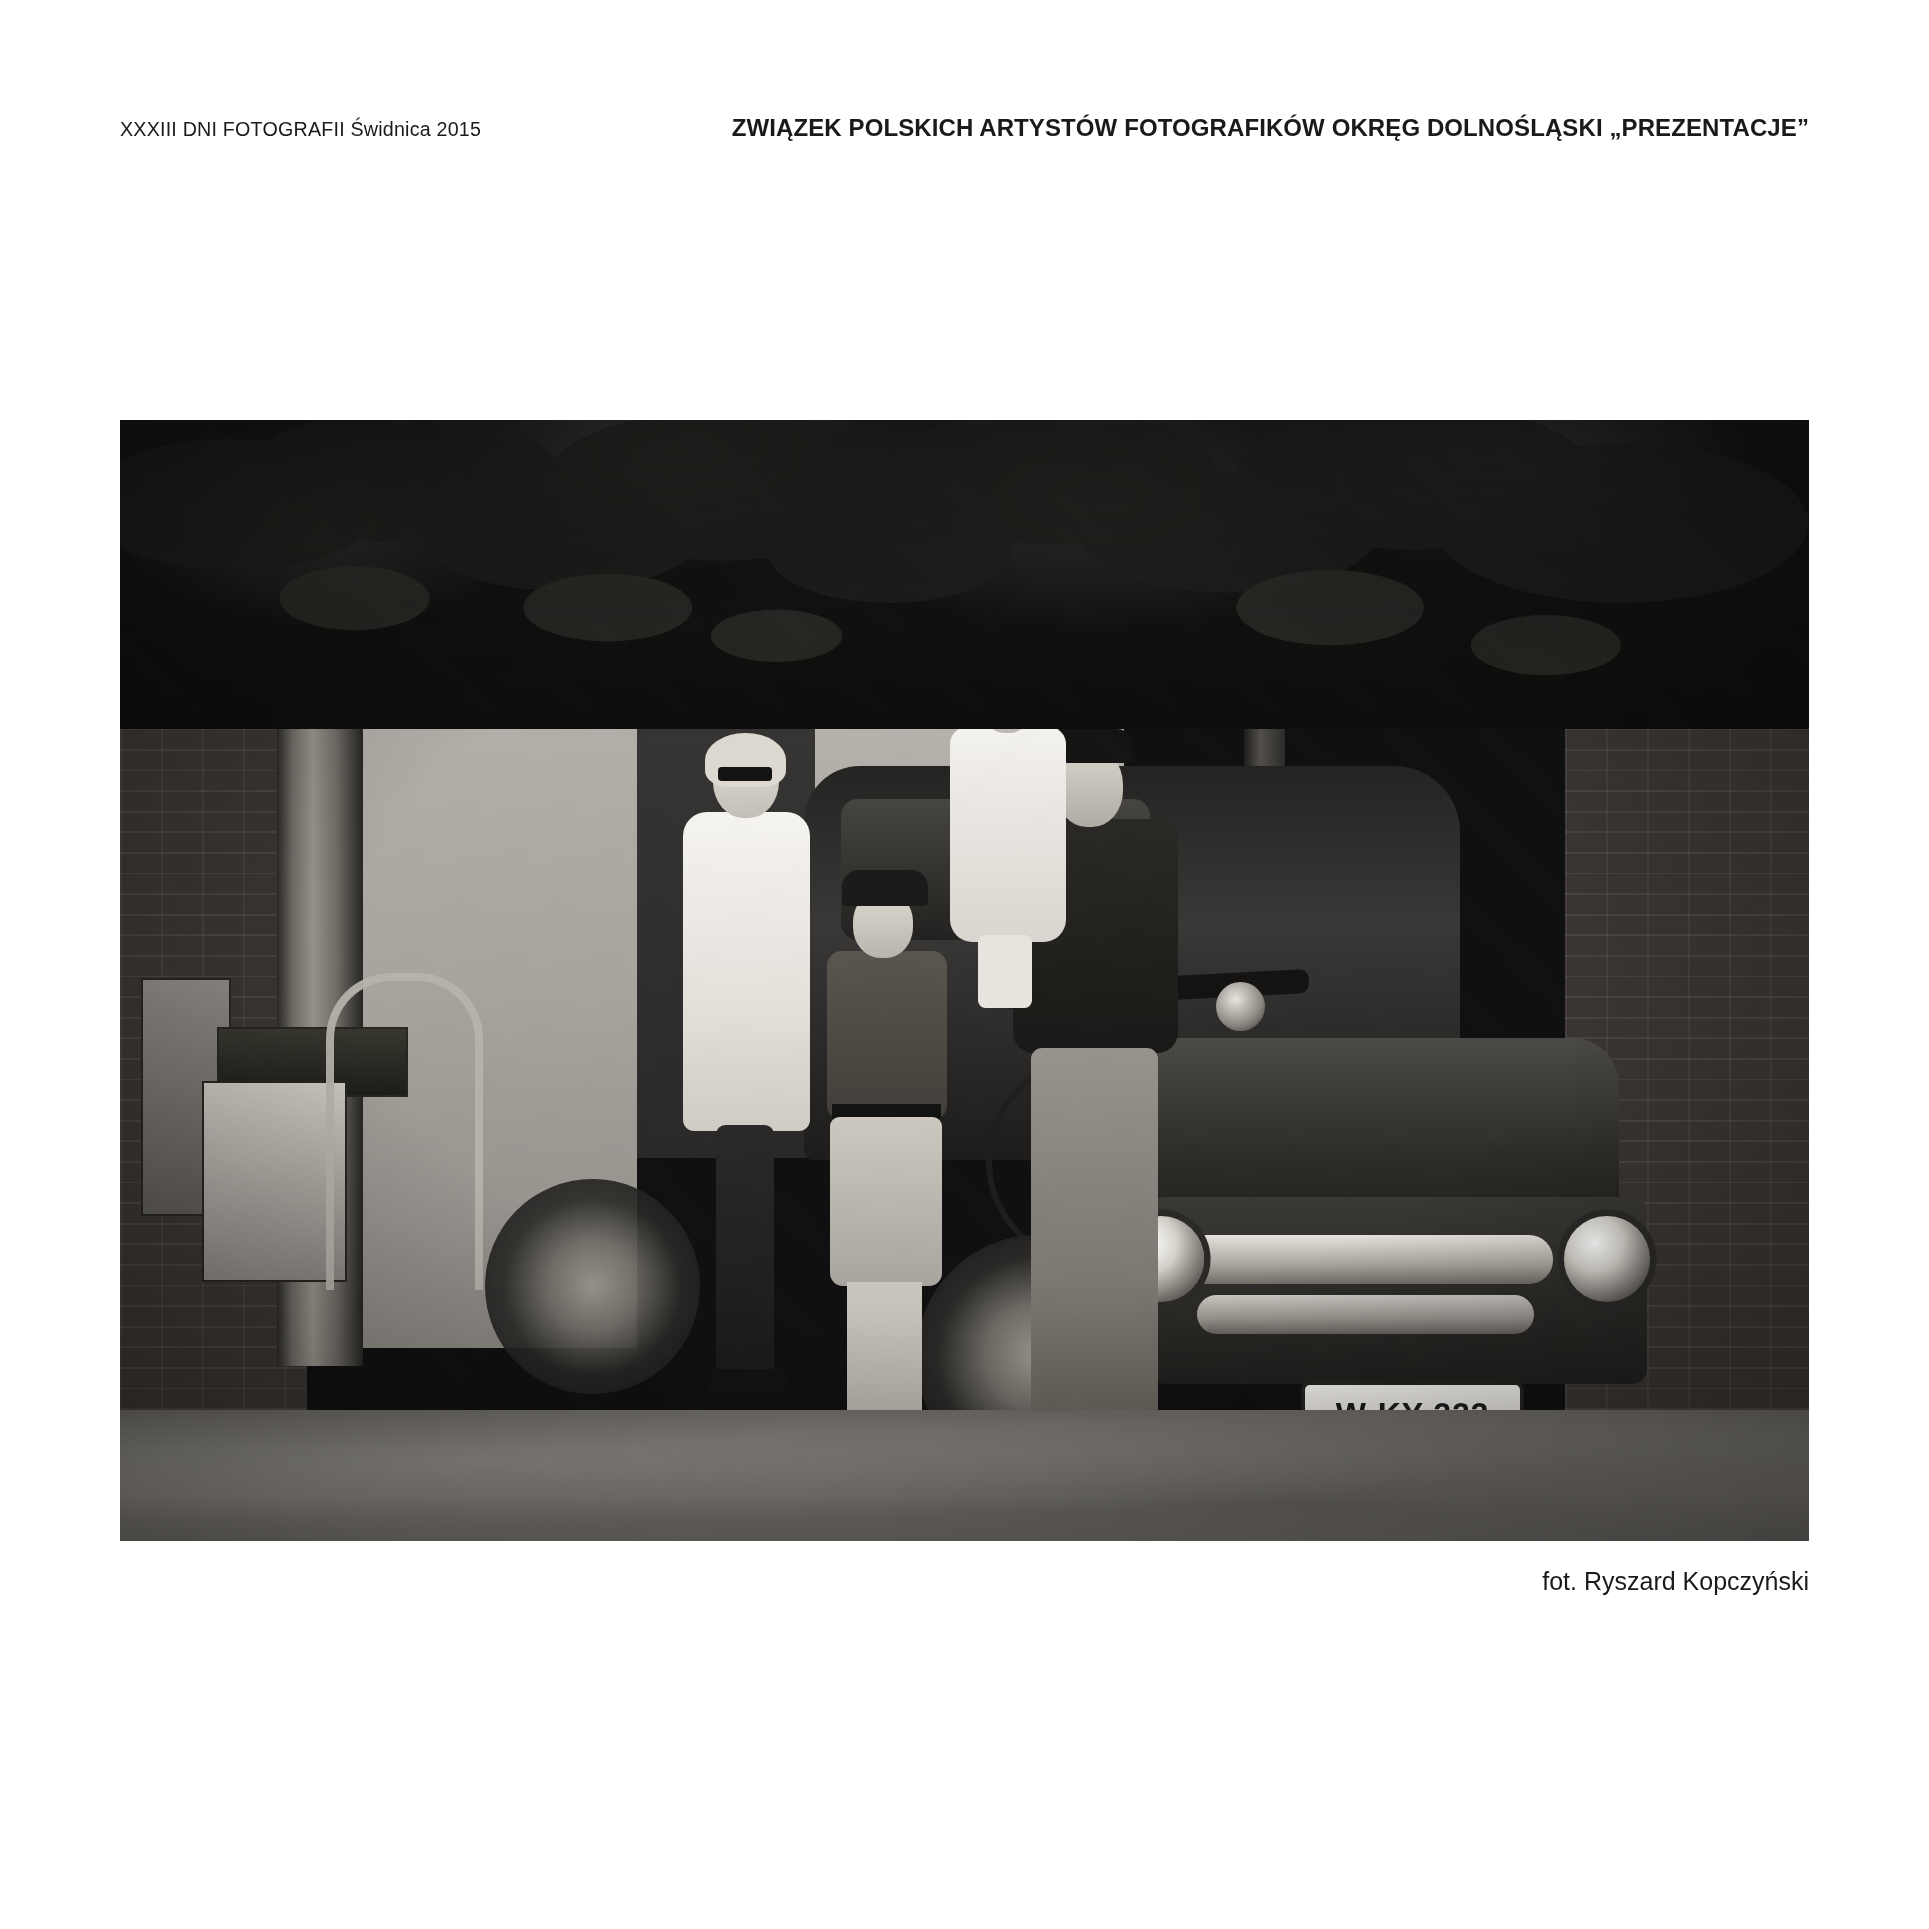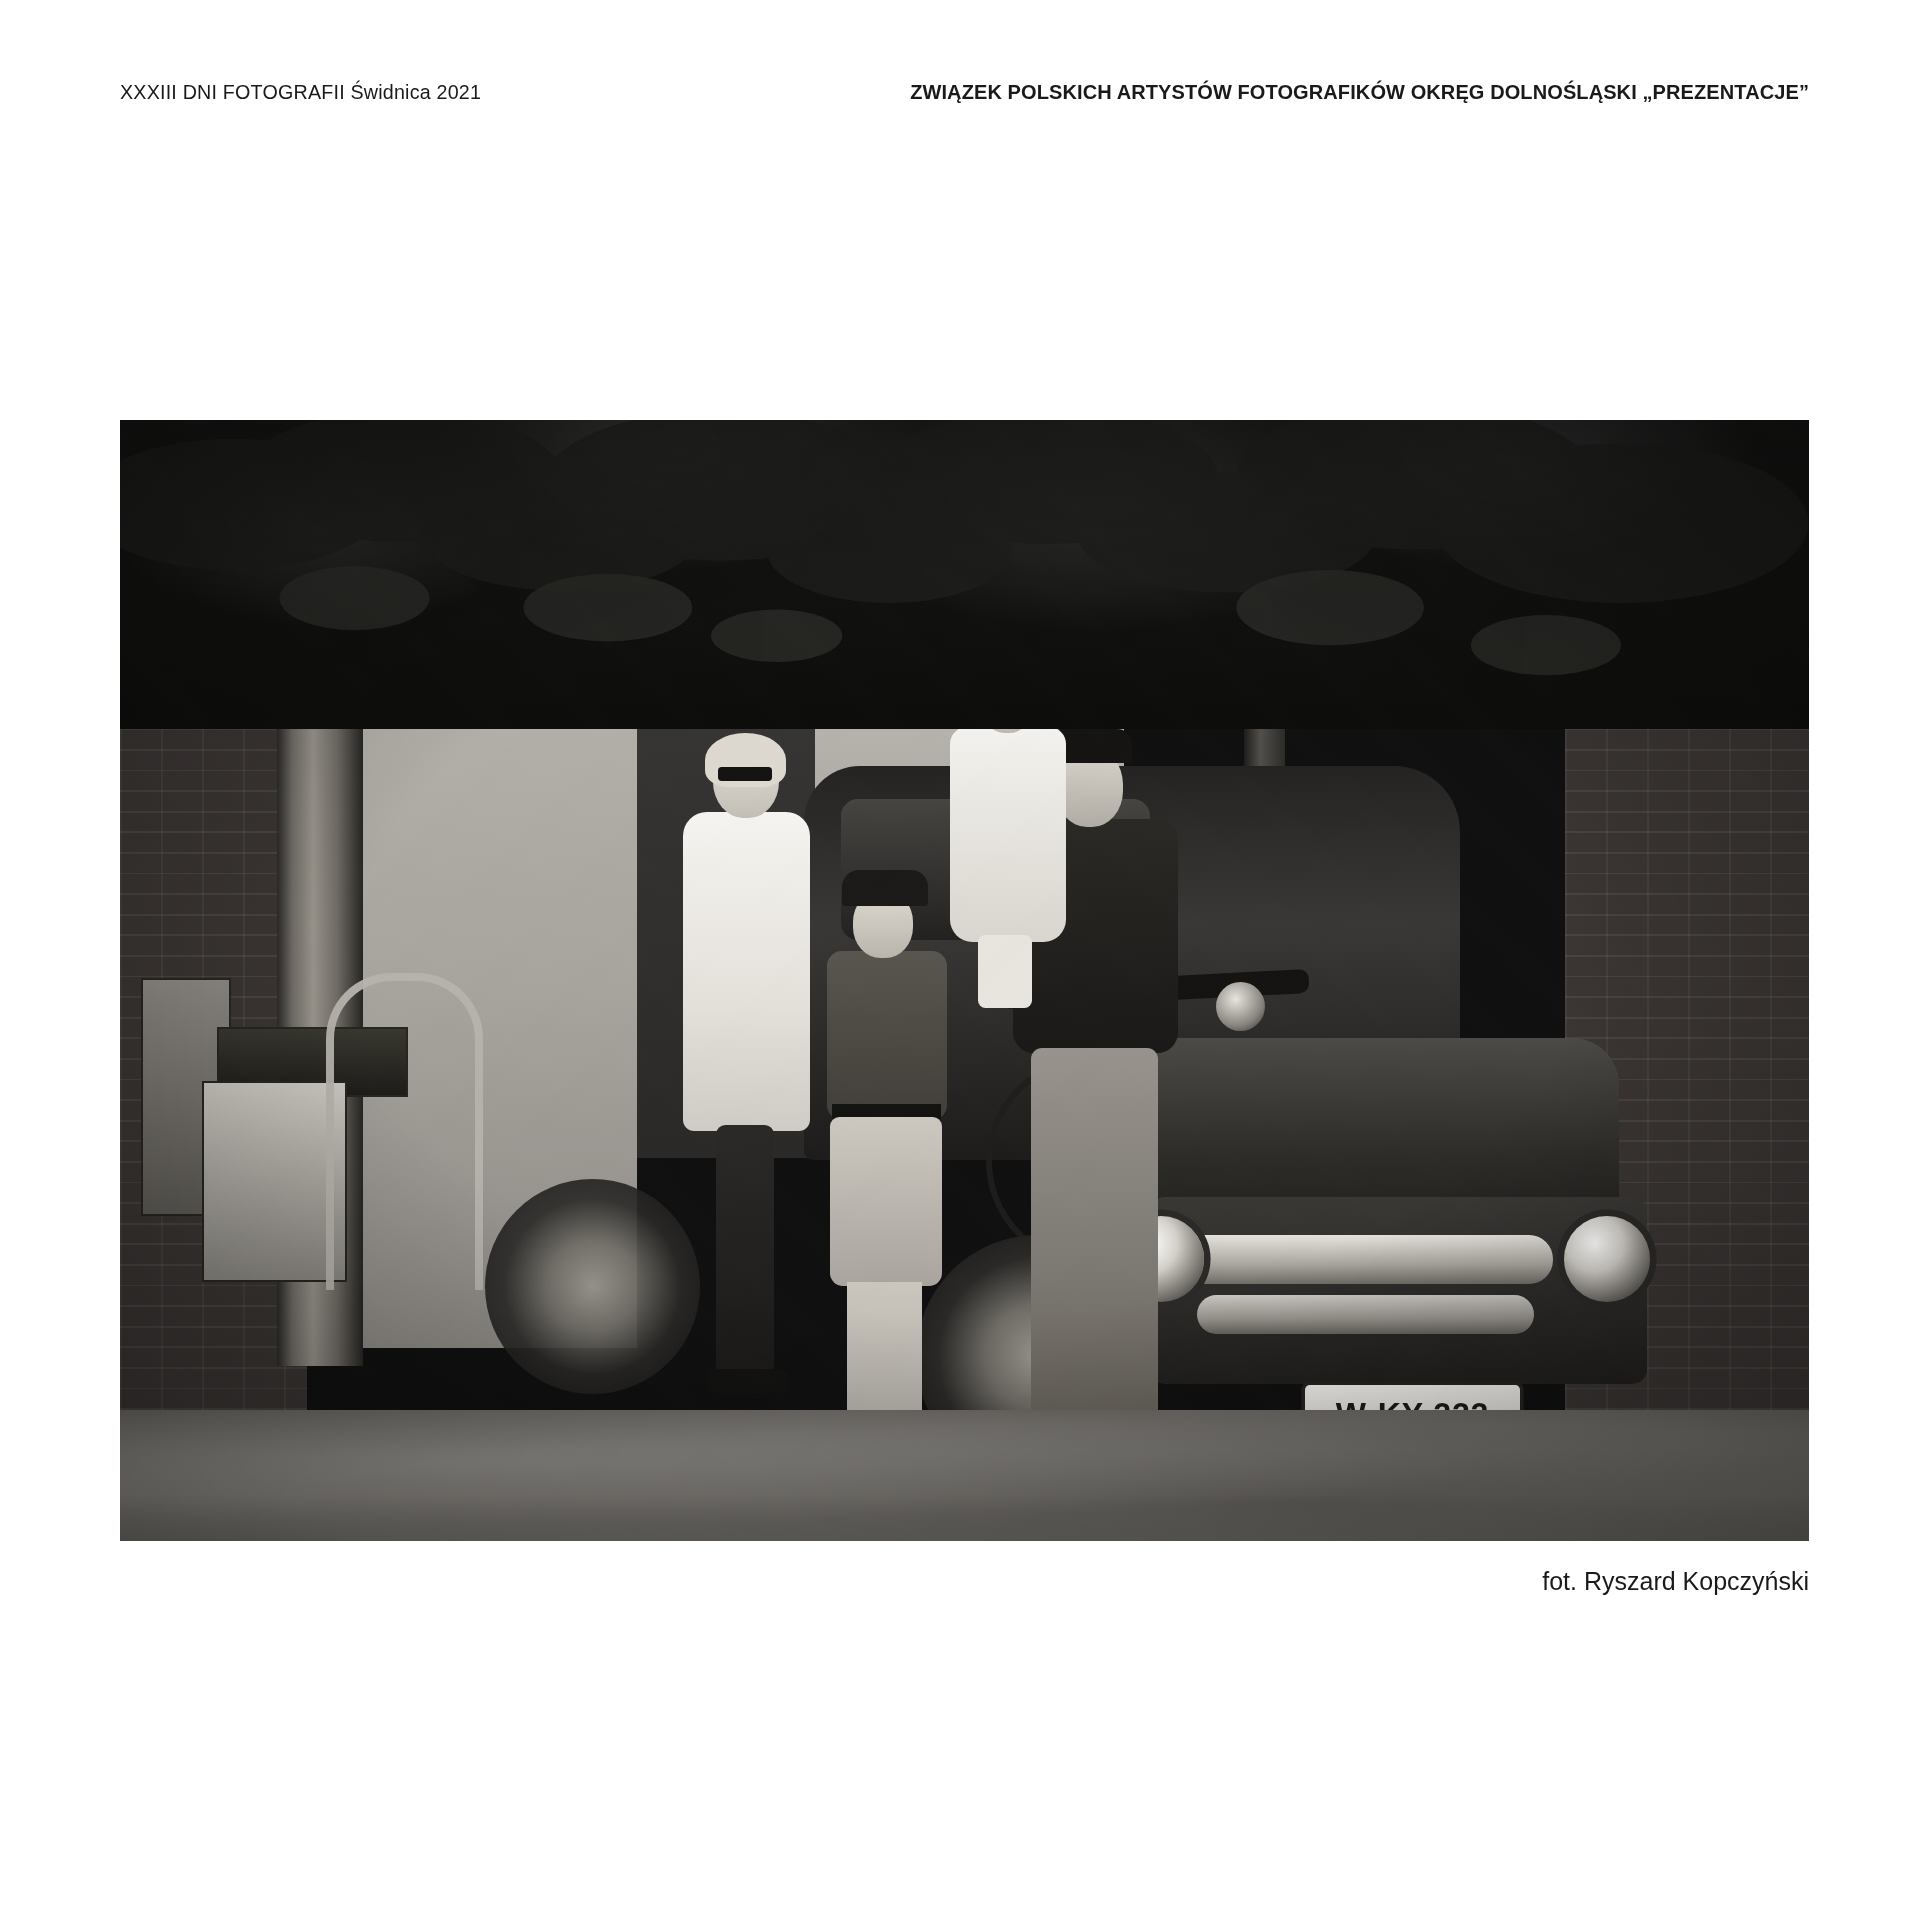--- a/index.html
+++ b/index.html
@@ -38,24 +38,25 @@
     letter-spacing: 0.2px;
     white-space: nowrap;
   }
   .rh-left .bold {
     font-weight: 400;
   }
   .rh-left .light {
     font-weight: 400;
   }
   .rh-right {
-    font-size: 20px;
+    font-size: 24px;
     font-weight: 700;
     letter-spacing: 0.1px;
     white-space: nowrap;
+    margin-top: 33px;
   }
 
   
   .photo-frame {
     position: absolute;
     left: 120px;
     top: 420px;
     width: 1689px;
     height: 1121px;
     background: #101010;
@@ -460,21 +461,21 @@
     font-weight: 400;
   }
 </style>
 </head>
 <body>
 
 <div class="page">
 
   <div class="running-head">
     <div class="rh-left">
-      <span class="bold">XXXIII DNI</span><span class="light"> FOTOGRAFII Świdnica 2021</span>
+      <span class="bold">XXXIII DNI</span><span class="light"> FOTOGRAFII Świdnica 2015</span>
     </div>
     <div class="rh-right">ZWIĄZEK POLSKICH ARTYSTÓW FOTOGRAFIKÓW OKRĘG DOLNOŚLĄSKI „PREZENTACJE”</div>
   </div>
 
   <figure class="photo-frame" style="margin:0;">
     <div class="photo">
 
       <div class="brick left"></div>
       <div class="brick right"></div>
 

